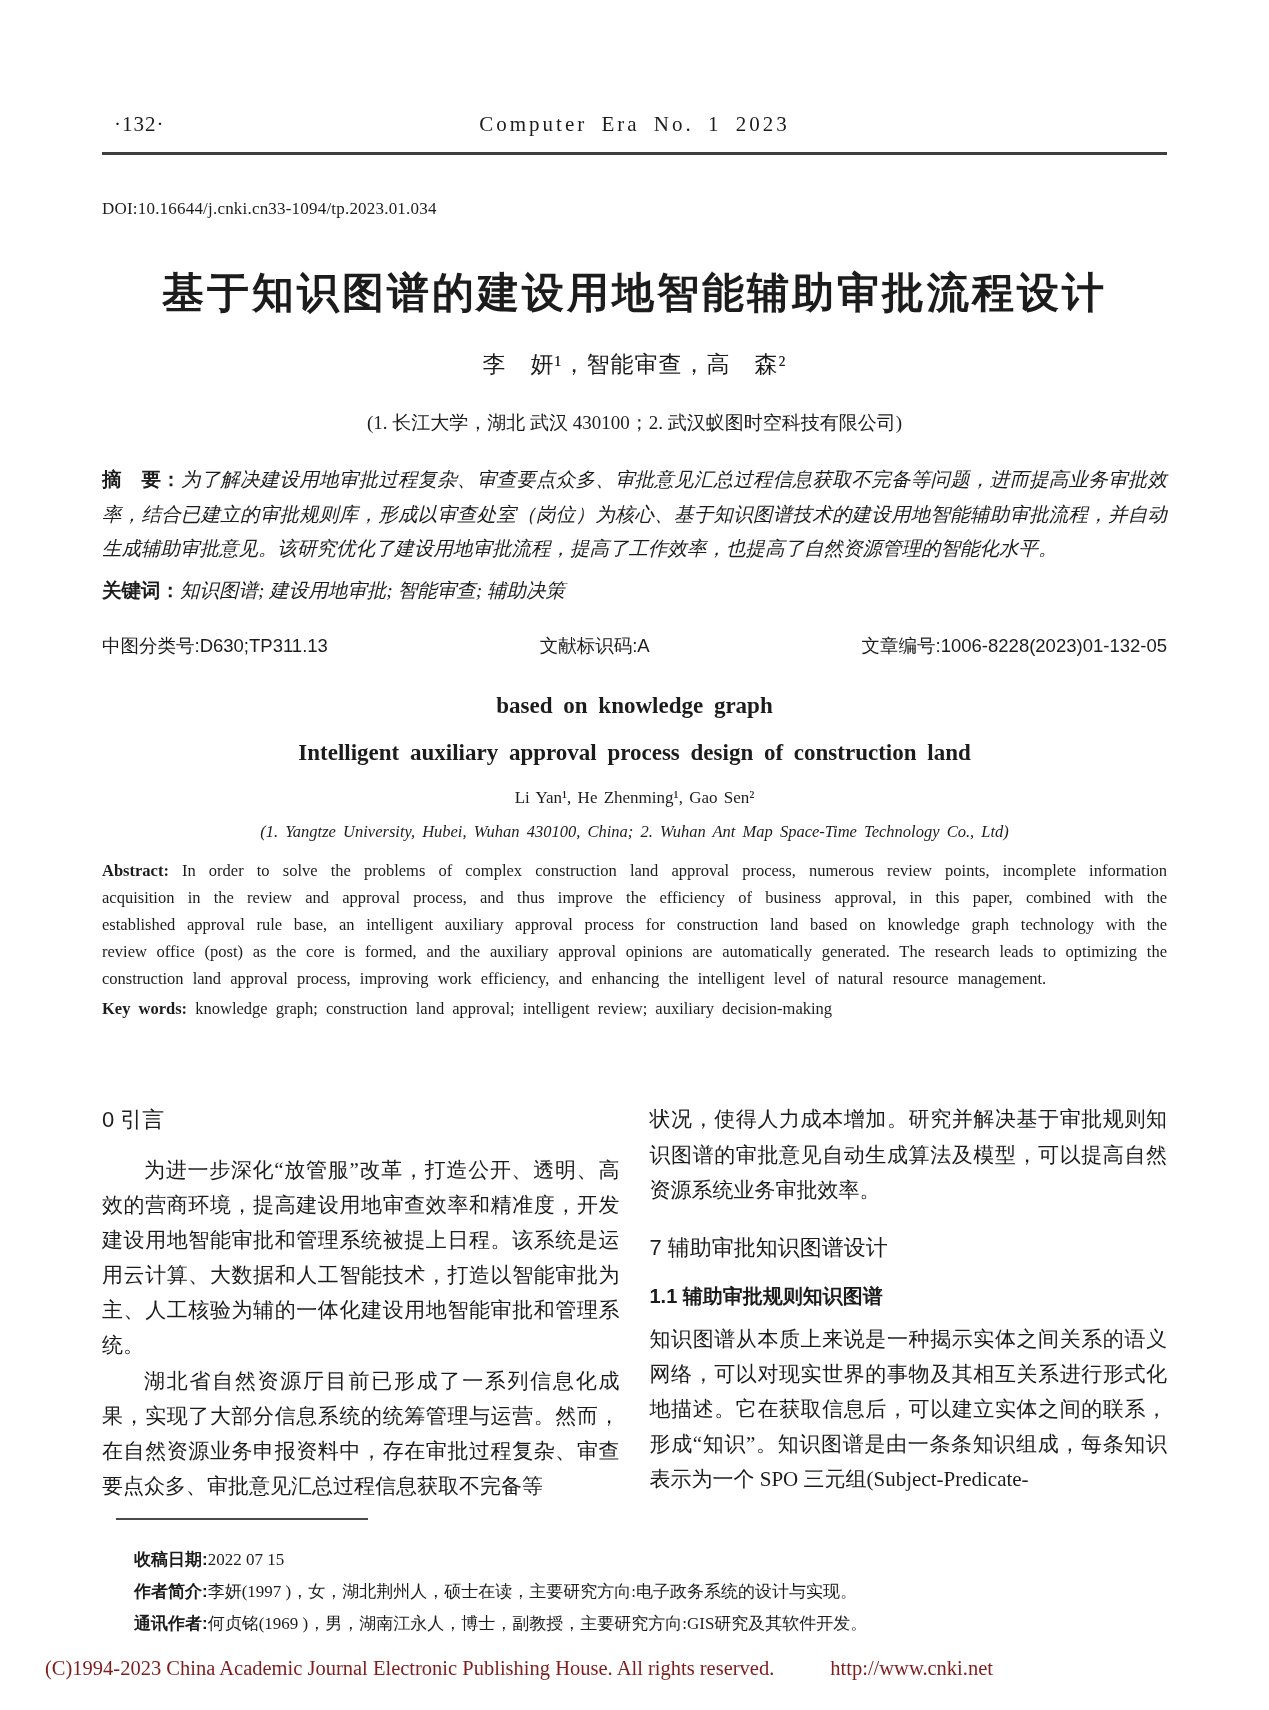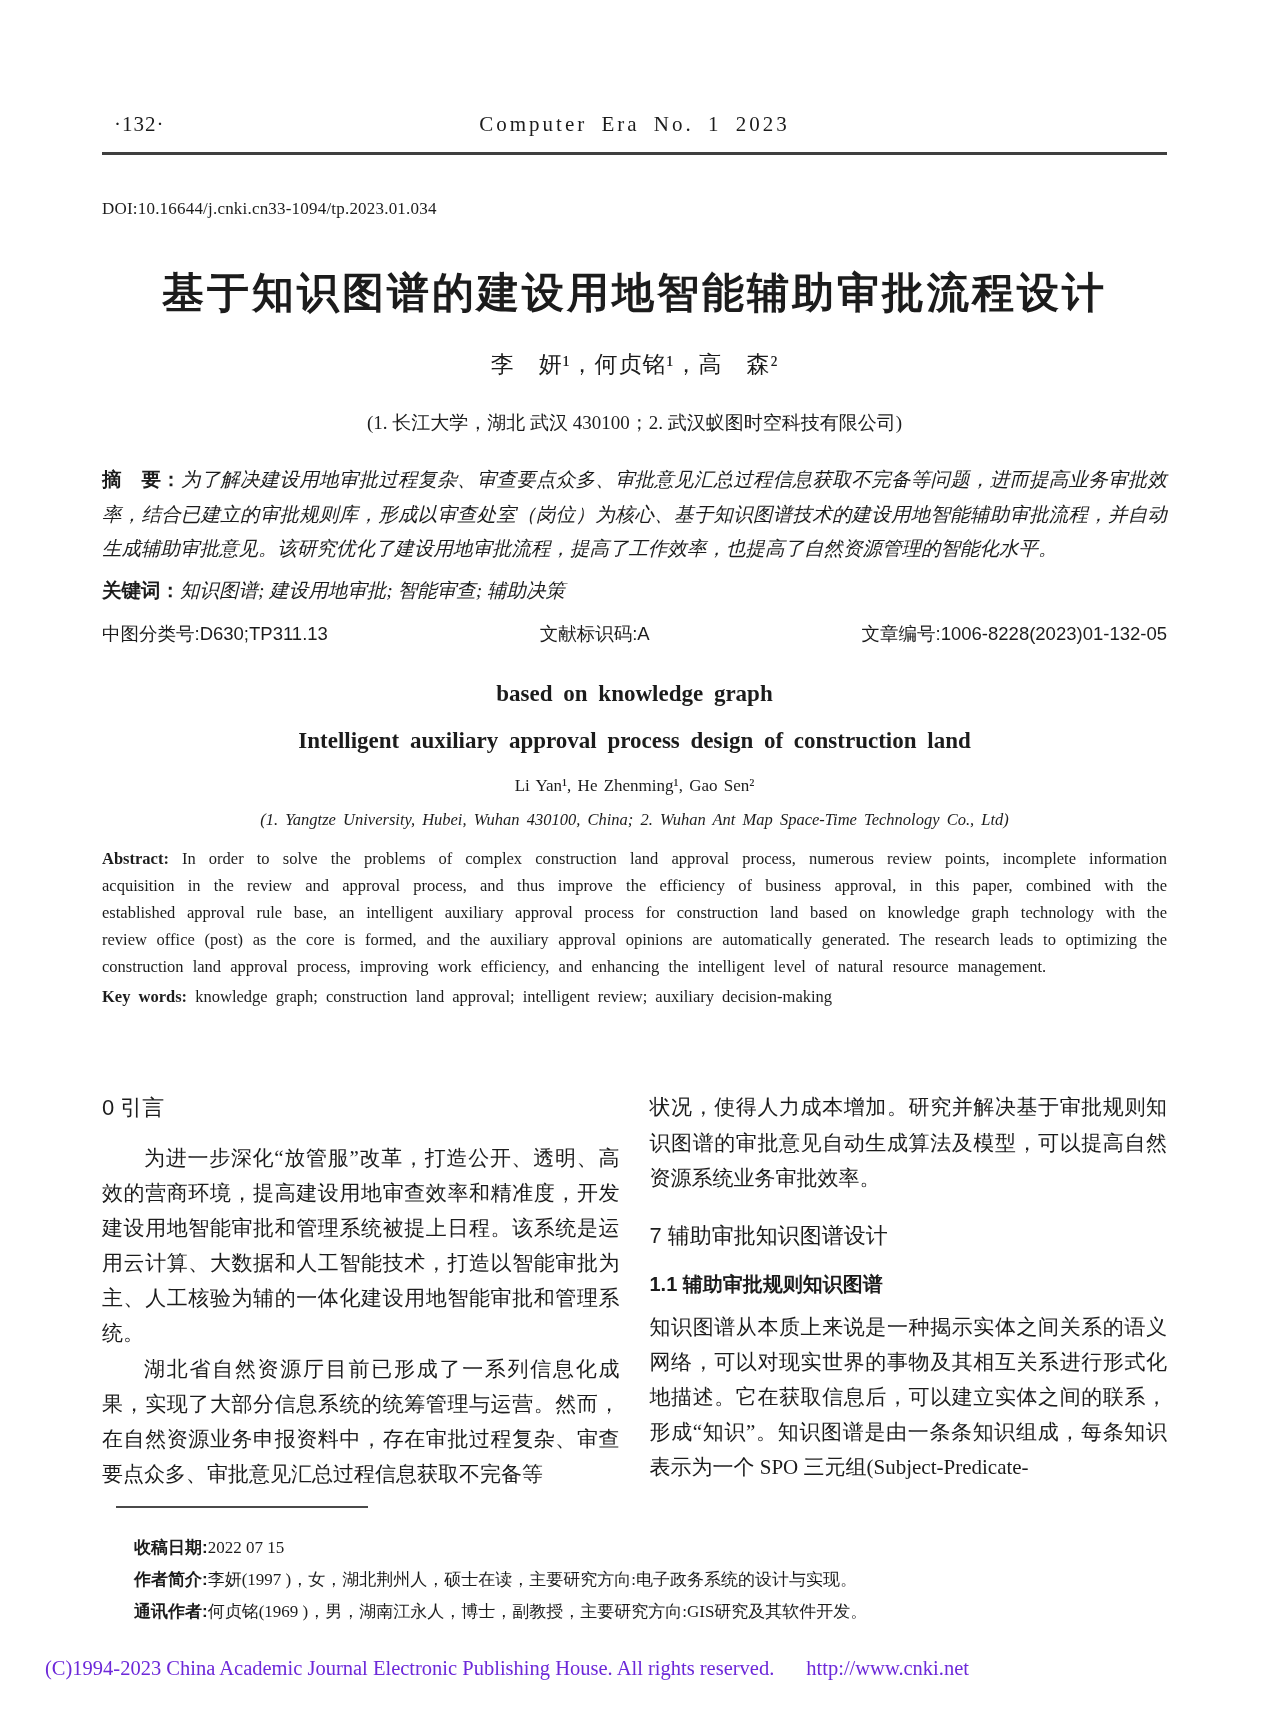--- a/index.html
+++ b/index.html
@@ -67,21 +67,21 @@
   }
   .kw-cn {
     margin-top: 6px;
     font-size: 19.5px;
     line-height: 1.78;
     font-style: italic;
   }
   .meta-row {
     display: flex;
     justify-content: space-between;
-    margin-top: 12px;
+    margin-top: 24px;
     font-family: "Liberation Sans", "DejaVu Sans", sans-serif;
     font-size: 18.5px;
   }
   .title-en {
     margin-top: 24px;
     text-align: center;
     font-weight: bold;
     font-size: 23px;
     line-height: 2.05;
     word-spacing: 5px;
@@ -138,41 +138,41 @@
   .footnotes .lbl {
     font-weight: bold;
     font-family: "Liberation Sans", "DejaVu Sans", sans-serif;
   }
   .page-footer {
     position: absolute;
     left: 45px;
     right: 45px;
     bottom: 30px;
     display: flex;
-    gap: 32px;
-    color: #6d28d9;
+    gap: 56px;
+    color: #7f1d1d;
     font-size: 20.5px;
   }
 </style>
 </head>
 <body>
 
 <div class="page">
 
   <div class="hdr">
     <span class="pagenum">·132·</span>
     <div class="jtitle">Computer Era No. 1  2023</div>
   </div>
   <div class="rule"></div>
 
   <div class="doi">DOI:10.16644/j.cnki.cn33-1094/tp.2023.01.034</div>
 
   <div class="title-cn">基于知识图谱的建设用地智能辅助审批流程设计</div>
 
-  <div class="authors-cn">李　妍¹，何贞铭¹，高　森²</div>
+  <div class="authors-cn">李　妍¹，智能审查，高　森²</div>
 
   <div class="affil-cn">(1. 长江大学，湖北 武汉 430100；2. 武汉蚁图时空科技有限公司)</div>
 
   <div class="abs-cn">
     <span class="lbl">摘　要：</span><span>为了解决建设用地审批过程复杂、审查要点众多、审批意见汇总过程信息获取不完备等问题，进而提高业务审批效率，结合已建立的审批规则库，形成以审查处室（岗位）为核心、基于知识图谱技术的建设用地智能辅助审批流程，并自动生成辅助审批意见。该研究优化了建设用地审批流程，提高了工作效率，也提高了自然资源管理的智能化水平。</span>
   </div>
 
   <div class="kw-cn">
     <span class="lbl">关键词：</span><span>知识图谱; 建设用地审批; 智能审查; 辅助决策</span>
   </div>

